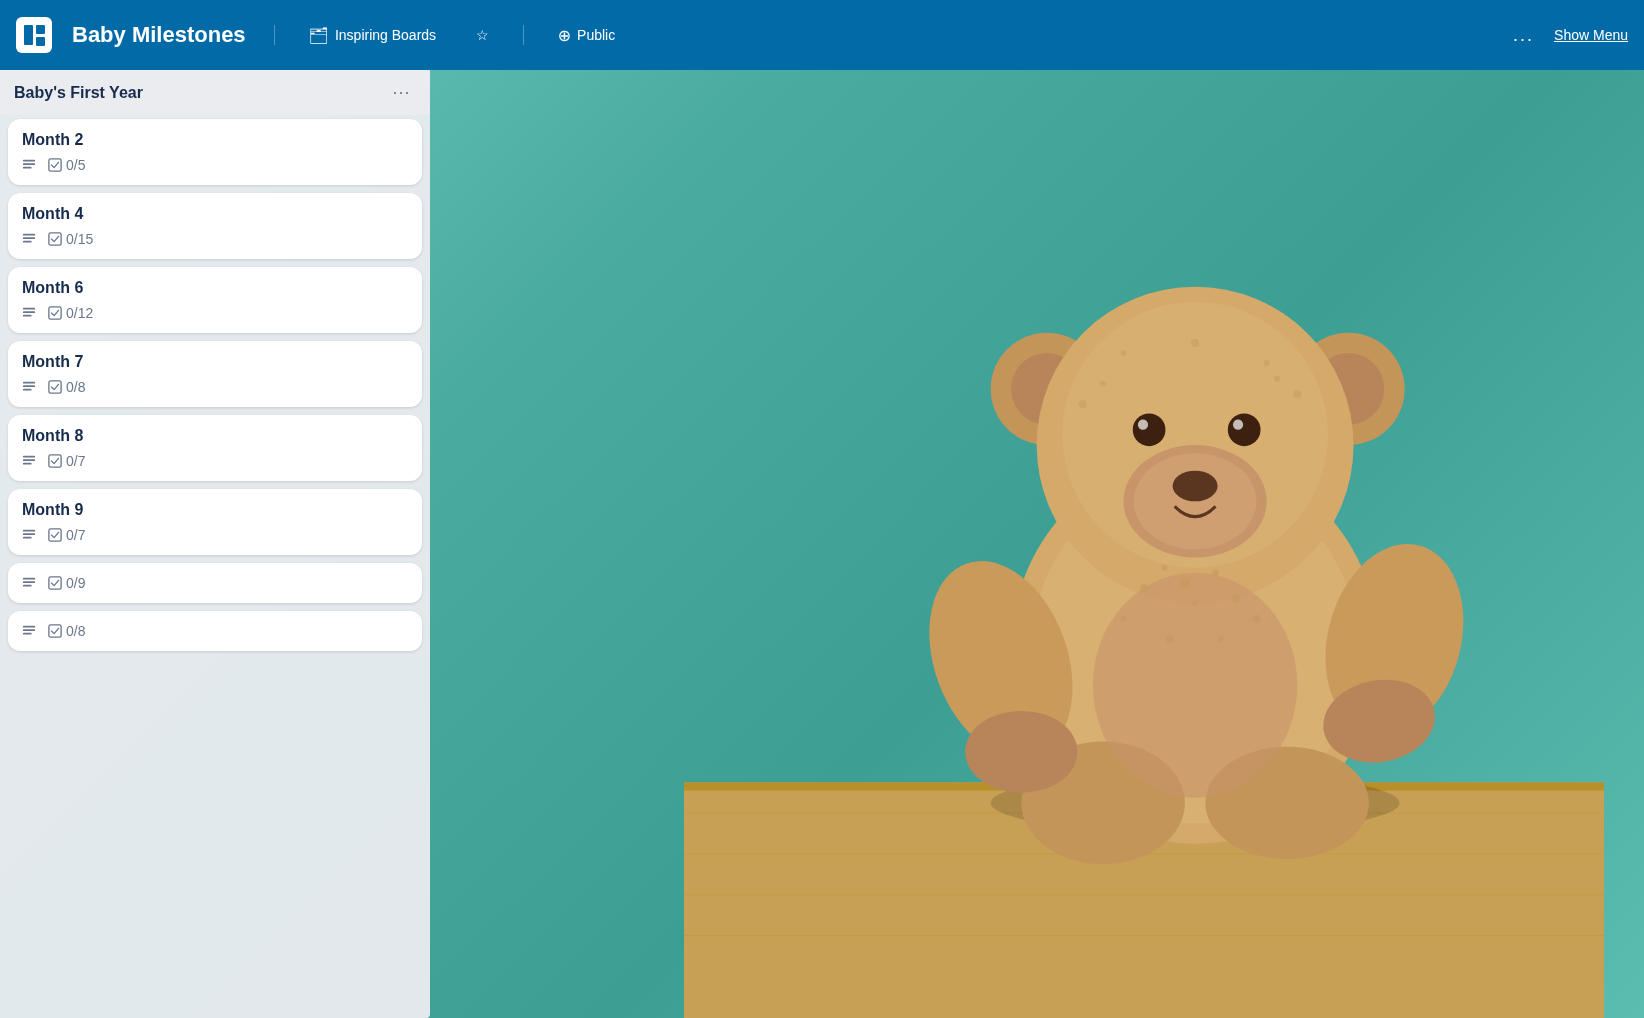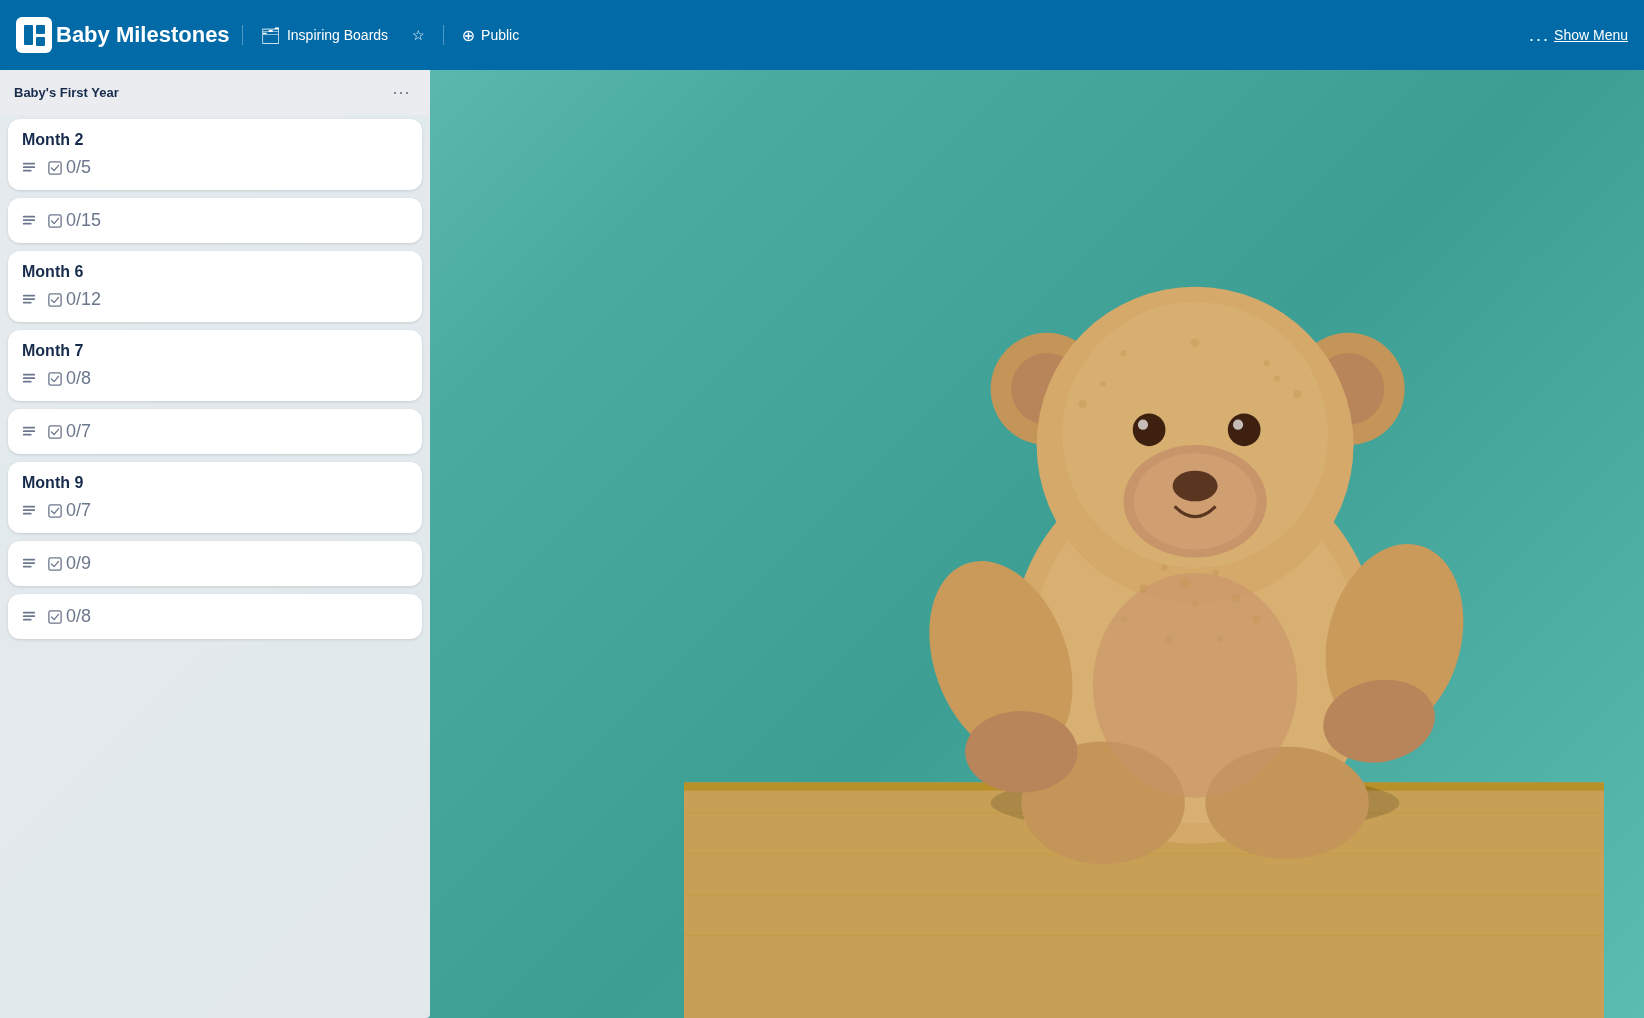--- a/index.html
+++ b/index.html
@@ -5,21 +5,21 @@
     * { margin: 0; padding: 0; box-sizing: border-box; }
     body { font-family: -apple-system, BlinkMacSystemFont, 'Segoe UI', sans-serif; width: 1644px; height: 1018px; overflow: hidden; display: flex; flex-direction: column; }
 
     
     #header {
       height: 70px;
       background: #026AA7;
       display: flex;
       align-items: center;
       padding: 0 16px;
-      gap: 4px;
+      gap: 20px;
       flex-shrink: 0;
     }
     #logo {
       width: 36px; height: 36px;
       background: white;
       border-radius: 6px;
       display: flex; align-items: center; justify-content: center;
       flex-shrink: 0;
     }
     #logo-inner {
@@ -81,21 +81,21 @@
 
     #list-header {
       display: flex;
       align-items: center;
       justify-content: space-between;
       padding: 10px 14px;
       background: #ebecf0;
       border-radius: 4px 4px 0 0;
     }
     #list-title {
-      font-size: 13px;
+      font-size: 16px;
       font-weight: 700;
       color: #172b4d;
     }
     #list-menu-btn {
       color: #6b778c;
       font-size: 18px;
       cursor: pointer;
       padding: 2px 6px;
       border-radius: 3px;
     }
@@ -131,21 +131,21 @@
       gap: 12px;
     }
 
     .meta-icon {
       color: #6b778c;
       font-size: 14px;
       display: flex;
       align-items: center;
       gap: 4px;
     }
-    .meta-icon span { font-size: 18px; color: #6b778c; }
+    .meta-icon span { font-size: 14px; color: #6b778c; }
 
     
     .bear-container {
       position: absolute;
       right: -50px;
       bottom: -20px;
       width: 1100px;
       height: 920px;
     }
   </style>
@@ -293,20 +293,21 @@
         <span class="meta-icon">
           <svg width="14" height="14" viewBox="0 0 16 16" fill="none" stroke="#6b778c" stroke-width="1.5">
             <rect x="1" y="1" width="14" height="14" rx="2"></rect>
             <path d="M4 8 L7 11 L12 5" stroke-linecap="round" stroke-linejoin="round"></path>
           </svg>
           <span>0/5</span>
         </span>
       </div>
     </div>
         <div class="card">
+      <div class="card-title">Month 4</div>
       <div class="card-meta">
         <span class="meta-icon">
           <svg width="14" height="14" viewBox="0 0 16 16" fill="#6b778c">
             <rect x="1" y="2" width="14" height="2" rx="1"></rect>
             <rect x="1" y="6" width="14" height="2" rx="1"></rect>
             <rect x="1" y="10" width="10" height="2" rx="1"></rect>
           </svg>
         </span>
         <span class="meta-icon">
           <svg width="14" height="14" viewBox="0 0 16 16" fill="none" stroke="#6b778c" stroke-width="1.5">
@@ -349,20 +350,21 @@
         <span class="meta-icon">
           <svg width="14" height="14" viewBox="0 0 16 16" fill="none" stroke="#6b778c" stroke-width="1.5">
             <rect x="1" y="1" width="14" height="14" rx="2"></rect>
             <path d="M4 8 L7 11 L12 5" stroke-linecap="round" stroke-linejoin="round"></path>
           </svg>
           <span>0/8</span>
         </span>
       </div>
     </div>
         <div class="card">
+      <div class="card-title">Month 8</div>
       <div class="card-meta">
         <span class="meta-icon">
           <svg width="14" height="14" viewBox="0 0 16 16" fill="#6b778c">
             <rect x="1" y="2" width="14" height="2" rx="1"></rect>
             <rect x="1" y="6" width="14" height="2" rx="1"></rect>
             <rect x="1" y="10" width="10" height="2" rx="1"></rect>
           </svg>
         </span>
         <span class="meta-icon">
           <svg width="14" height="14" viewBox="0 0 16 16" fill="none" stroke="#6b778c" stroke-width="1.5">

